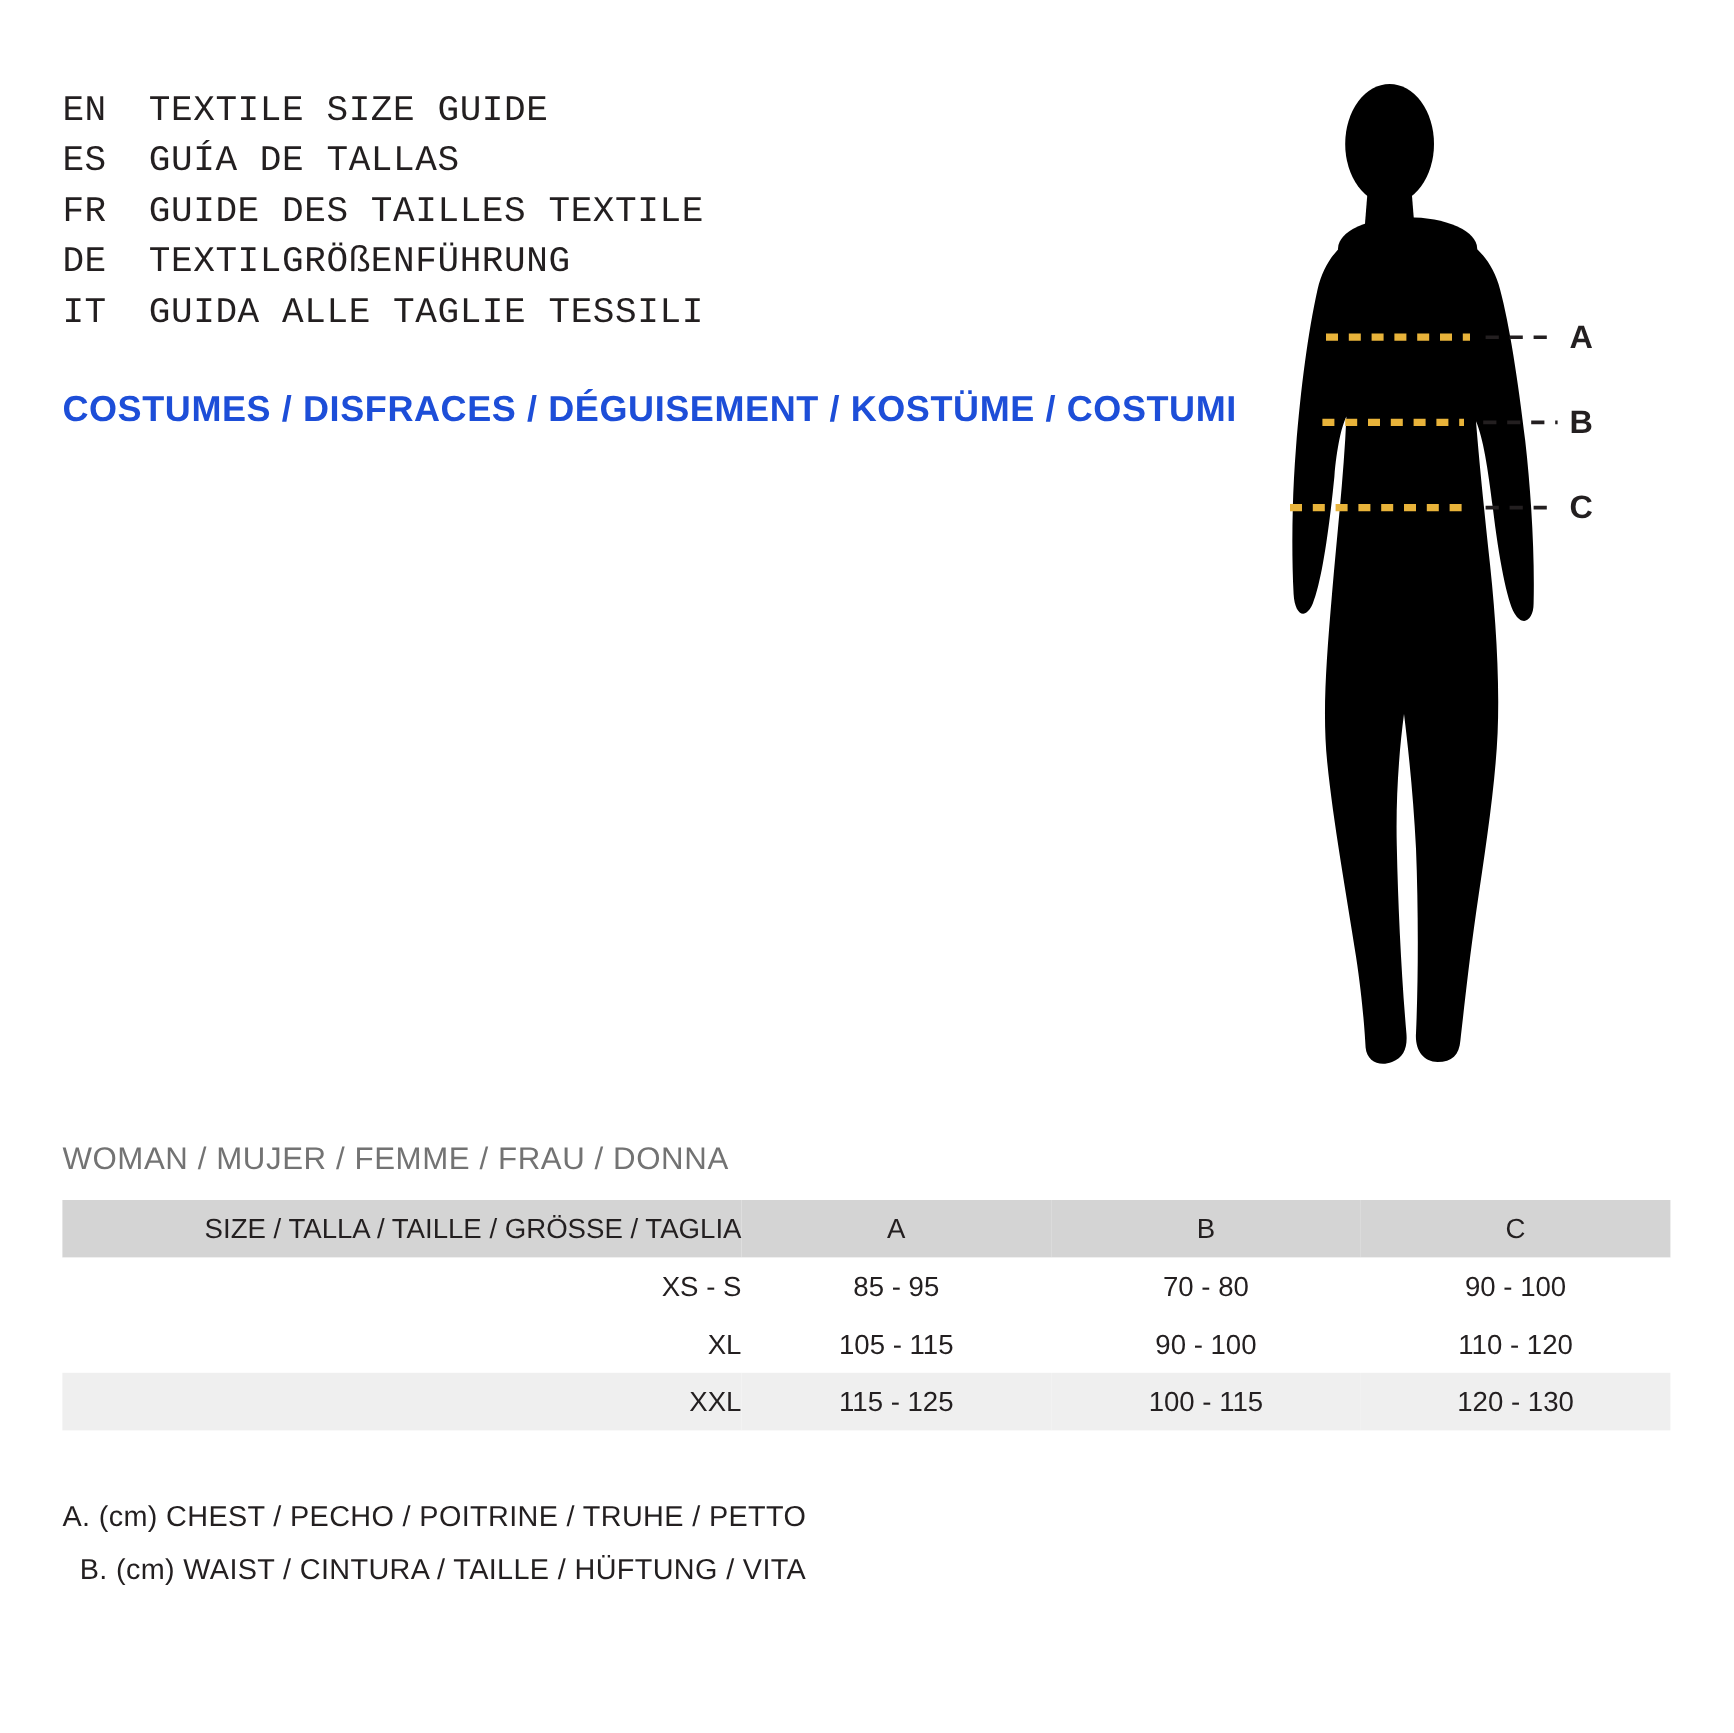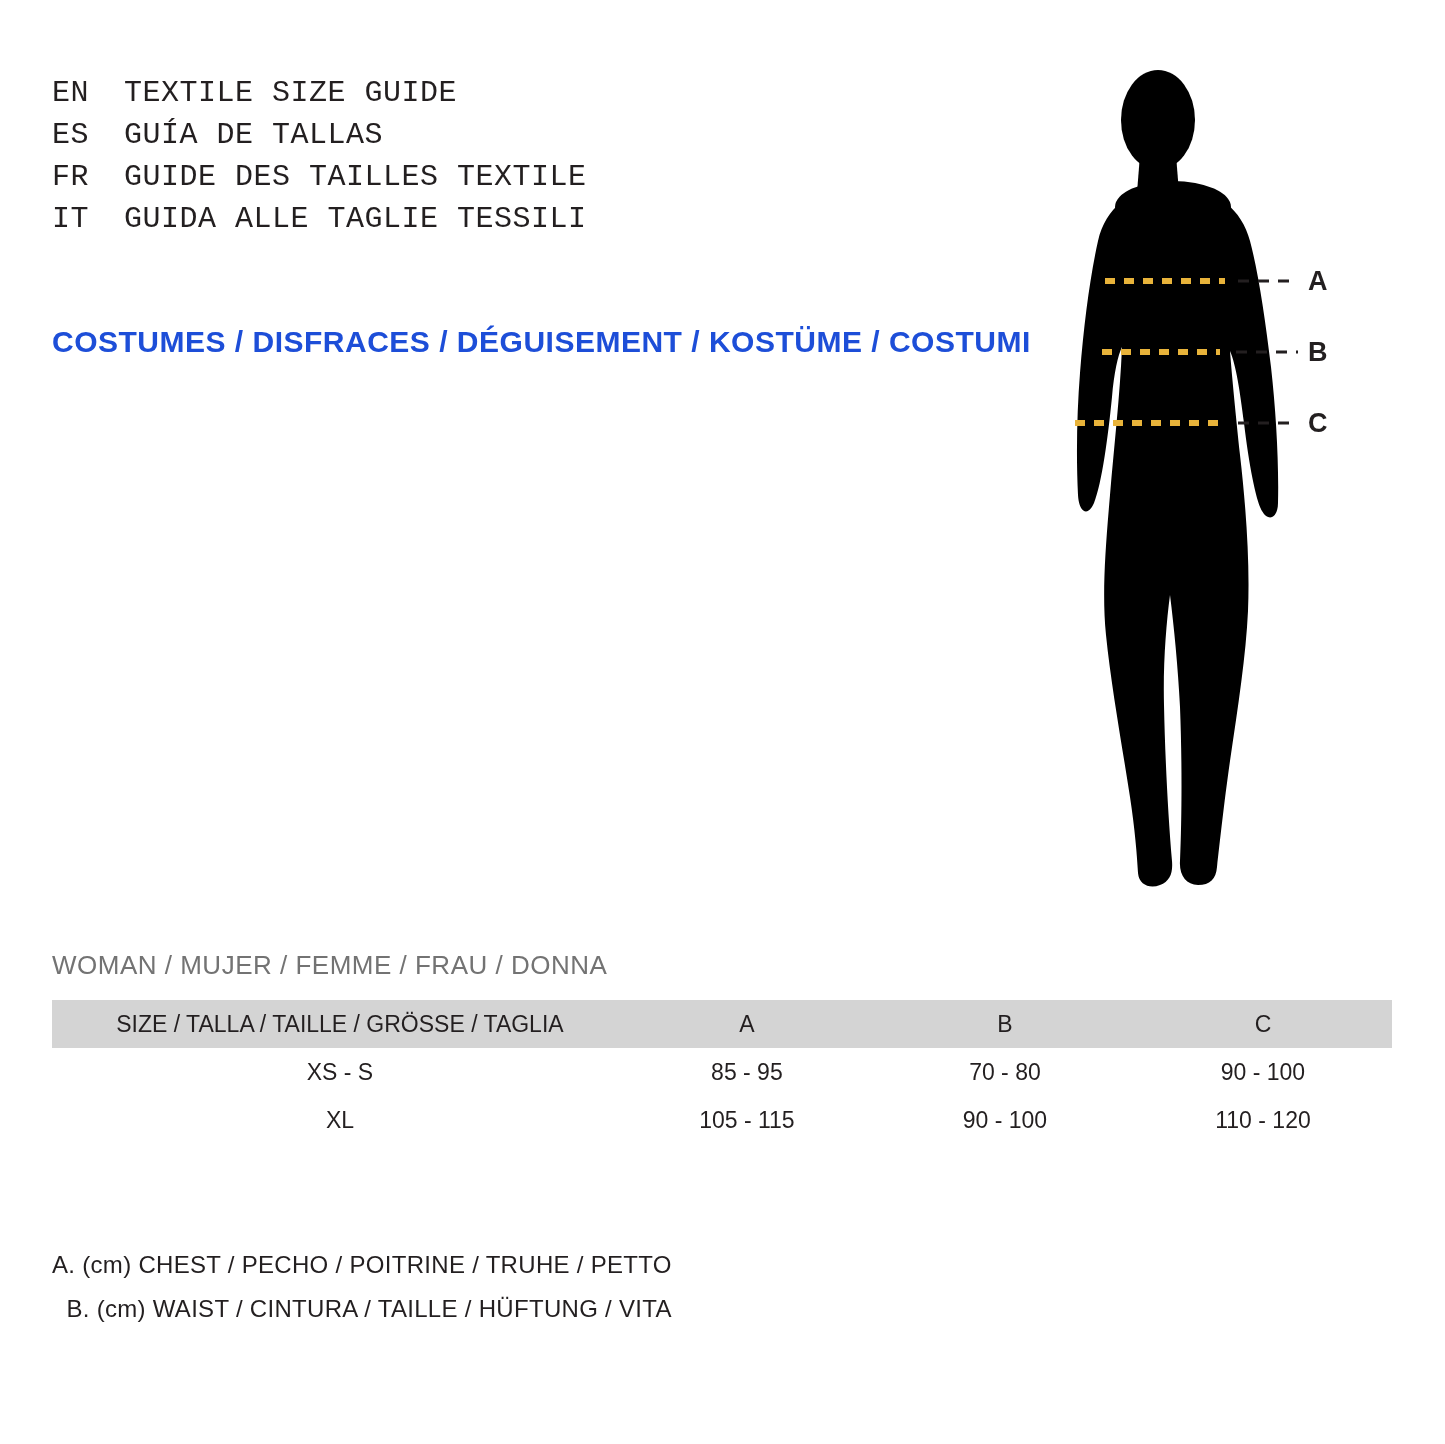--- a/index.html
+++ b/index.html
@@ -97,21 +97,21 @@
   }
   table.size-table th,
   table.size-table td {
     padding: 8px 0 8px 0;
     font-weight: normal;
     text-align: center;
     height: 32px;
   }
   table.size-table th.label-col,
   table.size-table td.label-col {
-    text-align: center;
+    text-align: right;
     padding-left: 10px;
     width: 560px;
   }
   table.size-table thead tr {
     background: #d4d4d4;
   }
   table.size-table tbody tr.odd {
     background: #ffffff;
   }
   table.size-table tbody tr.even {
@@ -141,20 +141,24 @@
     <span class="lang-code">EN</span>
     <span class="lang-text">TEXTILE SIZE GUIDE</span>
   </div>
   <div class="lang-row">
     <span class="lang-code">ES</span>
     <span class="lang-text">GUÍA DE TALLAS</span>
   </div>
   <div class="lang-row">
     <span class="lang-code">FR</span>
     <span class="lang-text">GUIDE DES TAILLES TEXTILE</span>
+  </div>
+  <div class="lang-row">
+    <span class="lang-code">DE</span>
+    <span class="lang-text">TEXTILGRÖßENFÜHRUNG</span>
   </div>
   <div class="lang-row">
     <span class="lang-code">IT</span>
     <span class="lang-text">GUIDA ALLE TAGLIE TESSILI</span>
   </div>
 </div>
 
 <div class="costumes-line">COSTUMES / DISFRACES / DÉGUISEMENT / KOSTÜME / COSTUMI</div>
 
 <div class="figure-wrap">
@@ -236,19 +240,25 @@
       <td>85 - 95</td>
       <td>70 - 80</td>
       <td>90 - 100</td>
     </tr>
     <tr class="odd">
       <td class="label-col">XL</td>
       <td>105 - 115</td>
       <td>90 - 100</td>
       <td>110 - 120</td>
     </tr>
+    <tr class="even">
+      <td class="label-col">XXL</td>
+      <td>115 - 125</td>
+      <td>100 - 115</td>
+      <td>120 - 130</td>
+    </tr>
   </tbody>
 </table>
 
 <div class="legend">
   <div>A. (cm) CHEST / PECHO / POITRINE / TRUHE / PETTO</div>
   <div>B. (cm) WAIST / CINTURA / TAILLE / HÜFTUNG / VITA</div>
 </div>
 
 </body></html>

